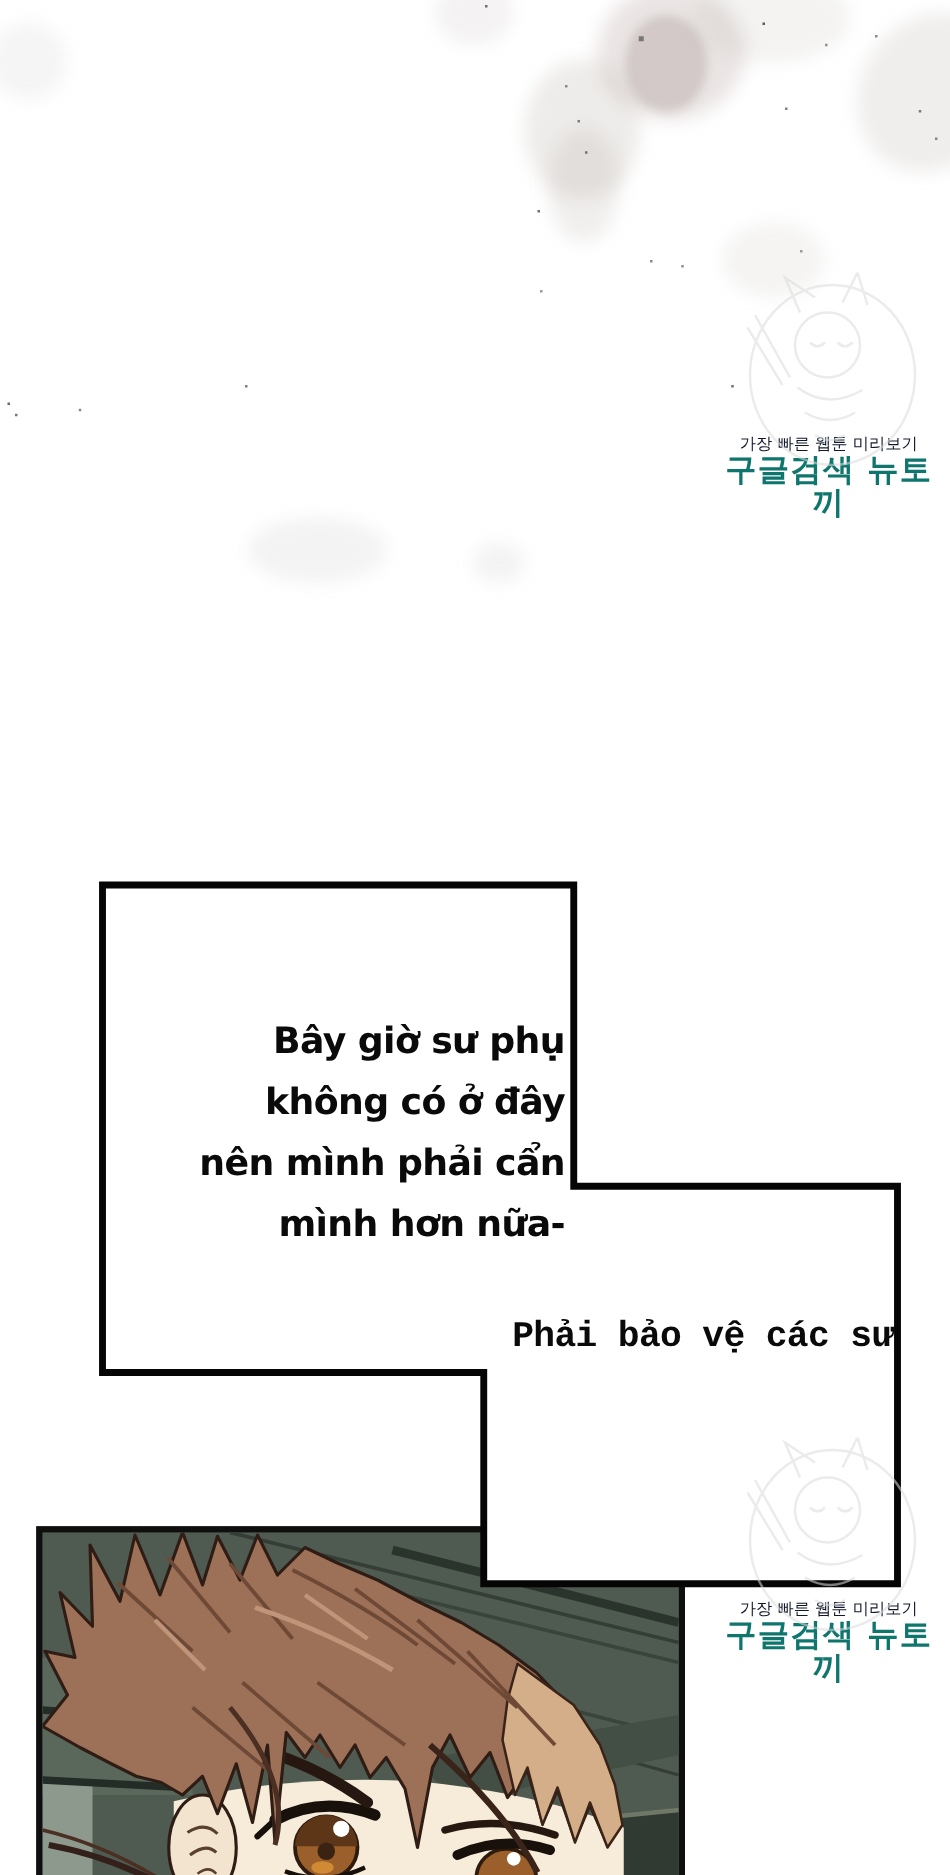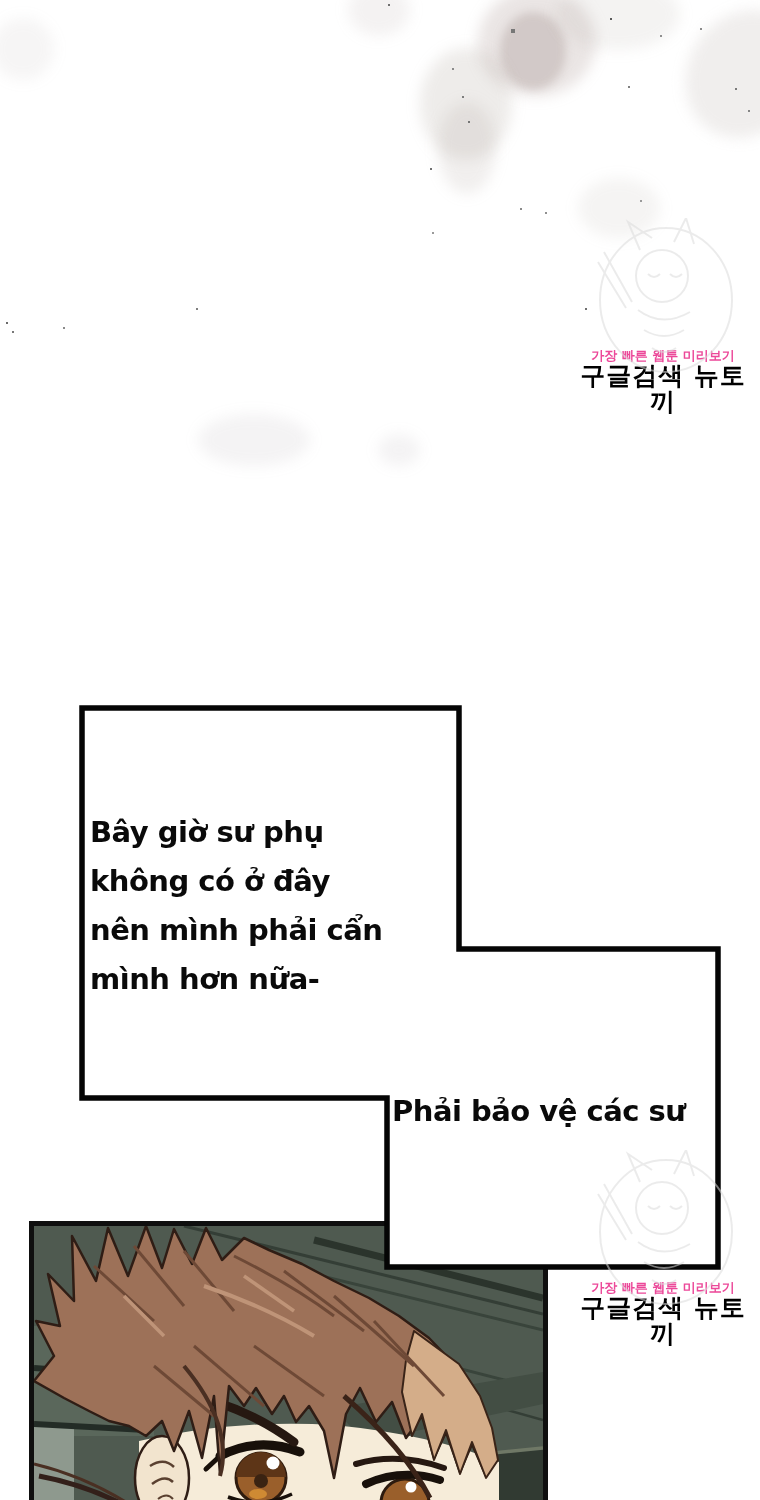--- a/index.html
+++ b/index.html
@@ -29,36 +29,36 @@
       700px 28px 0 0 #8a8a8a, 735px 88px 0 0 #7a7a7a, 748px 110px 0 0 #858585,
       6px 322px 0 0 #6a6a6a, 12px 331px 0 0 #787878, 63px 327px 0 0 #8a8a8a,
       196px 308px 0 0 #7f7f7f, 585px 308px 0 0 #6f6f6f, 432px 232px 0 0 #9a9a9a,
       640px 200px 0 0 #9a9a9a, 512px 30px 0 1px #777777, 660px 35px 0 0 #8f8f8f;
   }
   
   .watermark{position:absolute;width:190px;text-align:center;pointer-events:none;z-index:9;}
   .wm-top{left:568px;top:218px;}
   .wm-bottom{left:568px;top:1150px;}
   .watermark svg{display:block;margin:0 auto;opacity:.55;}
-  .wm-line1{font-size:13px;letter-spacing:0;color:#ec4899;font-weight:bold;line-height:15px;margin-top:-28px;}
-  .wm-line2{font-size:25px;color:#000000;font-weight:bold;line-height:26px;letter-spacing:1px;}
+  .wm-line1{font-size:13px;letter-spacing:0;color:#0f172a;font-weight:normal;line-height:15px;margin-top:-28px;}
+  .wm-line2{font-size:25px;color:#0f766e;font-weight:bold;line-height:26px;letter-spacing:1px;}
   
   .panel{
     position:absolute;left:29px;top:1221px;width:509px;height:300px;
     border:5px solid #0f0f0f;box-sizing:content-box;background:#4f5a50;z-index:2;
   }
   .panel svg{display:block;}
   
   .bubble-svg{position:absolute;left:0;top:0;z-index:3;pointer-events:none;}
   .bubble-text{
-    position:absolute;z-index:4;text-align:left;color:#0a0a0a;
+    position:absolute;z-index:4;text-align:right;color:#0a0a0a;
     font-weight:bold;font-size:29px;line-height:49px;letter-spacing:-0.5px;
   }
   .bt1{left:90px;top:808px;width:362px;}
-  .bt2{left:392px;top:1086px;width:322px;line-height:50px;}
+  .bt2{left:392px;top:1045px;width:322px;line-height:50px;font-family:Liberation Mono, monospace;}
 </style>
 </head>
 <body>
 
 <div class="page">
 
   <div class="stain s1"></div>
   <div class="stain s1b"></div>
   <div class="stain s2"></div>
   <div class="stain s3"></div>

